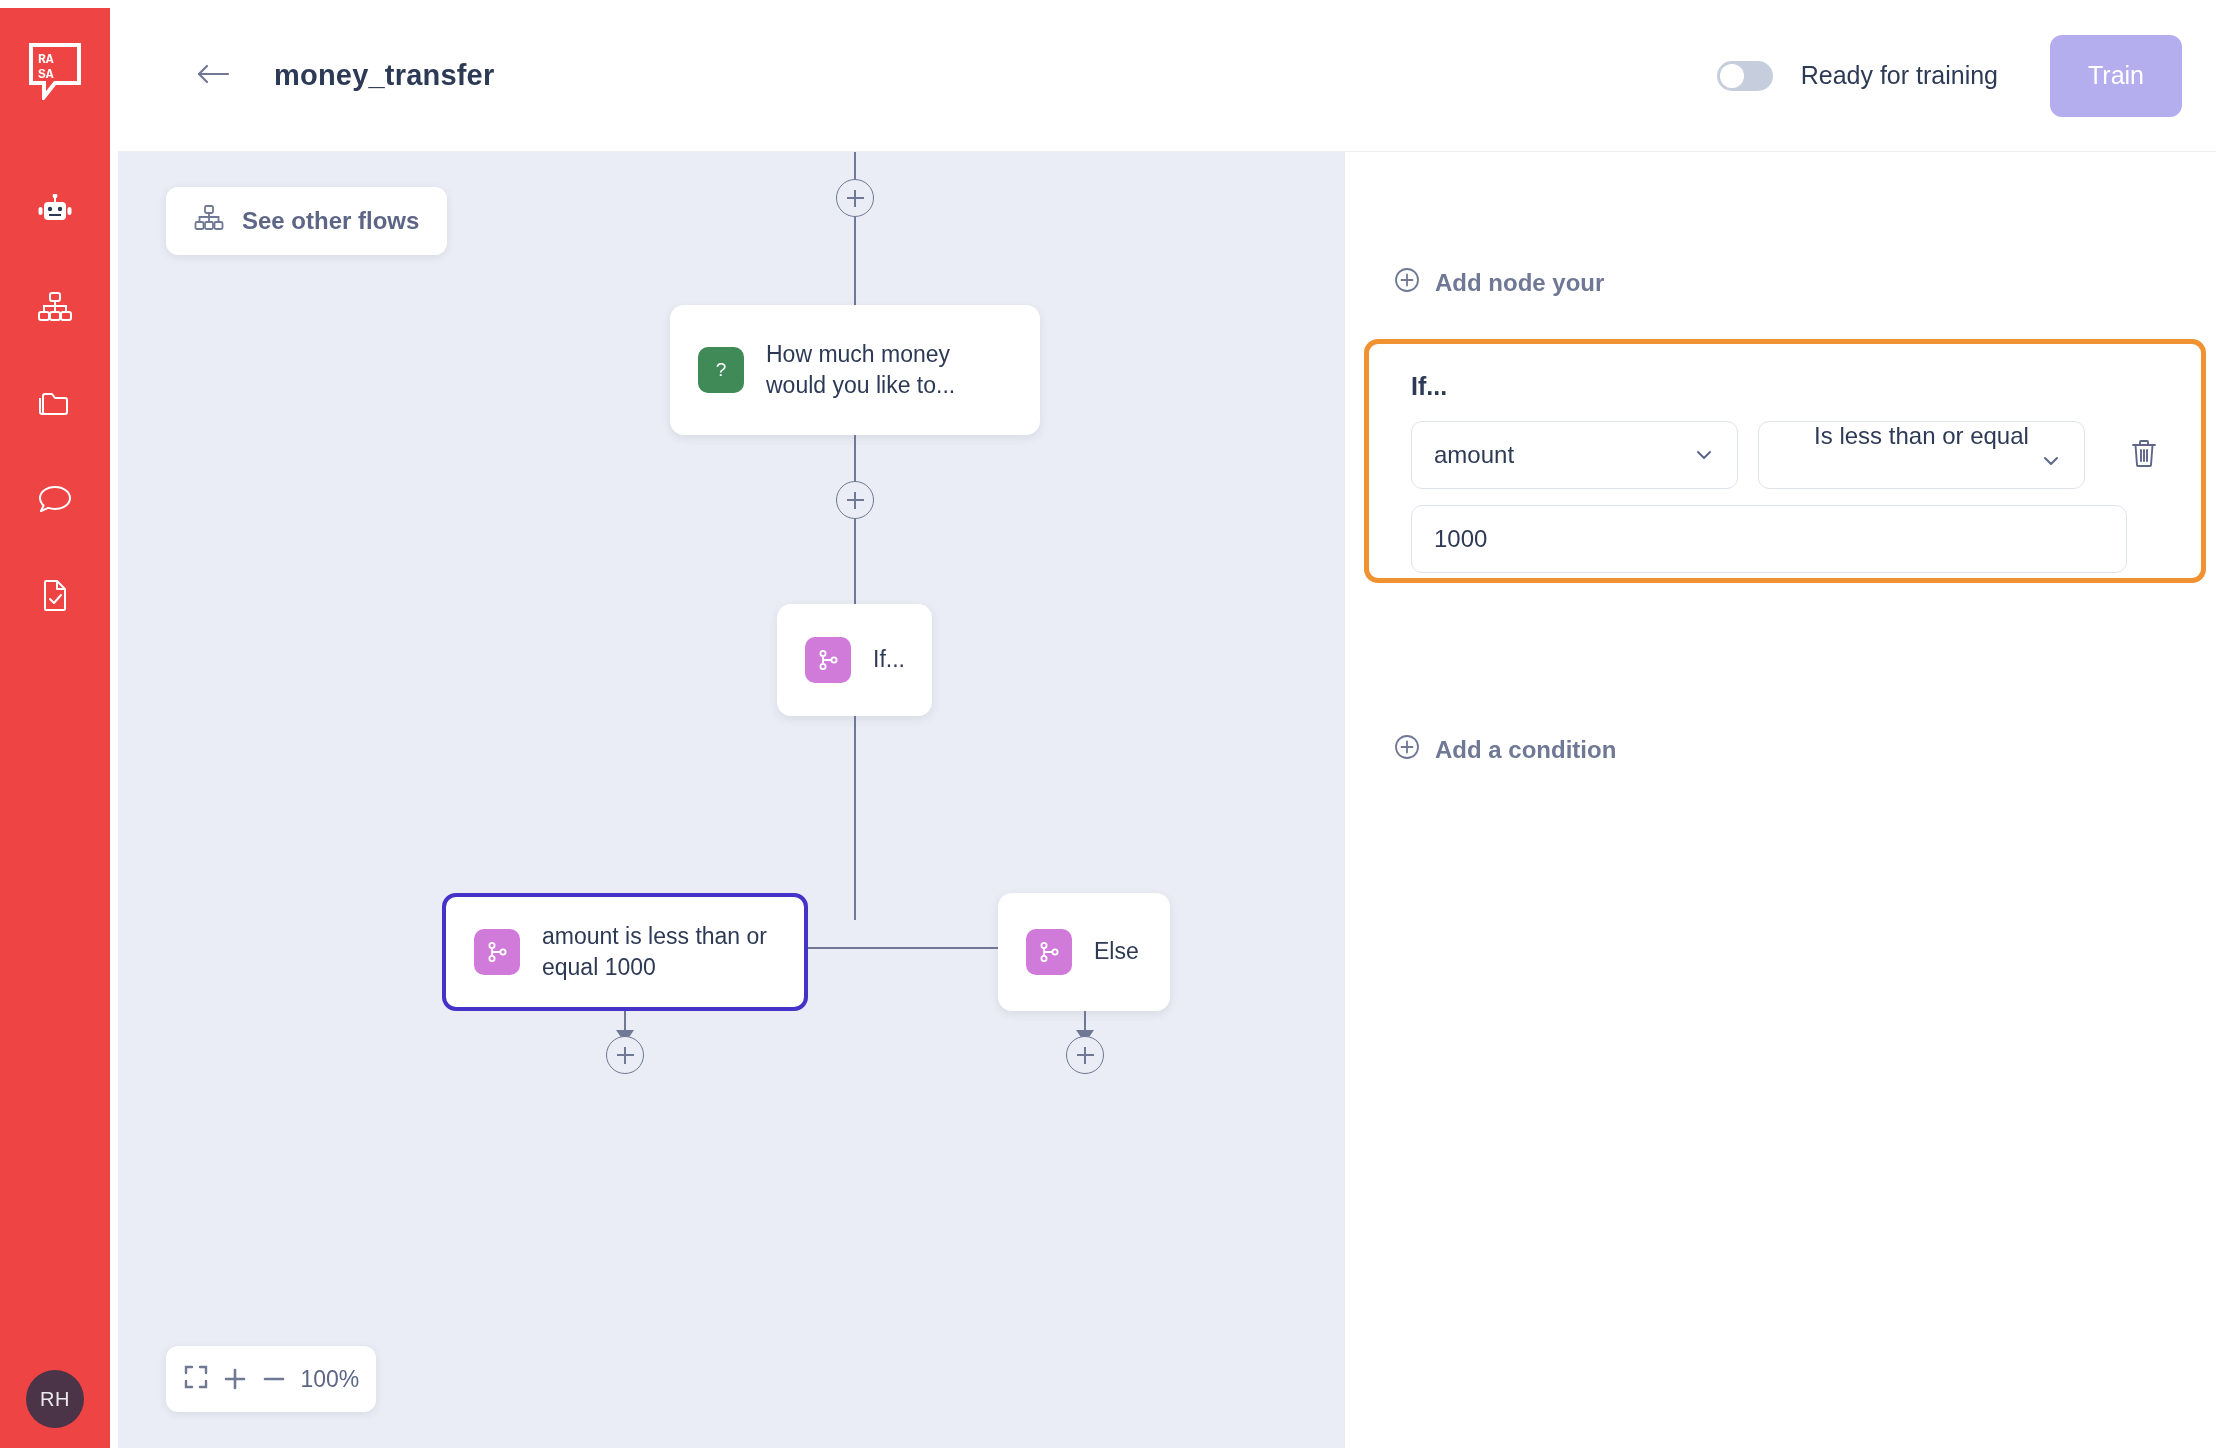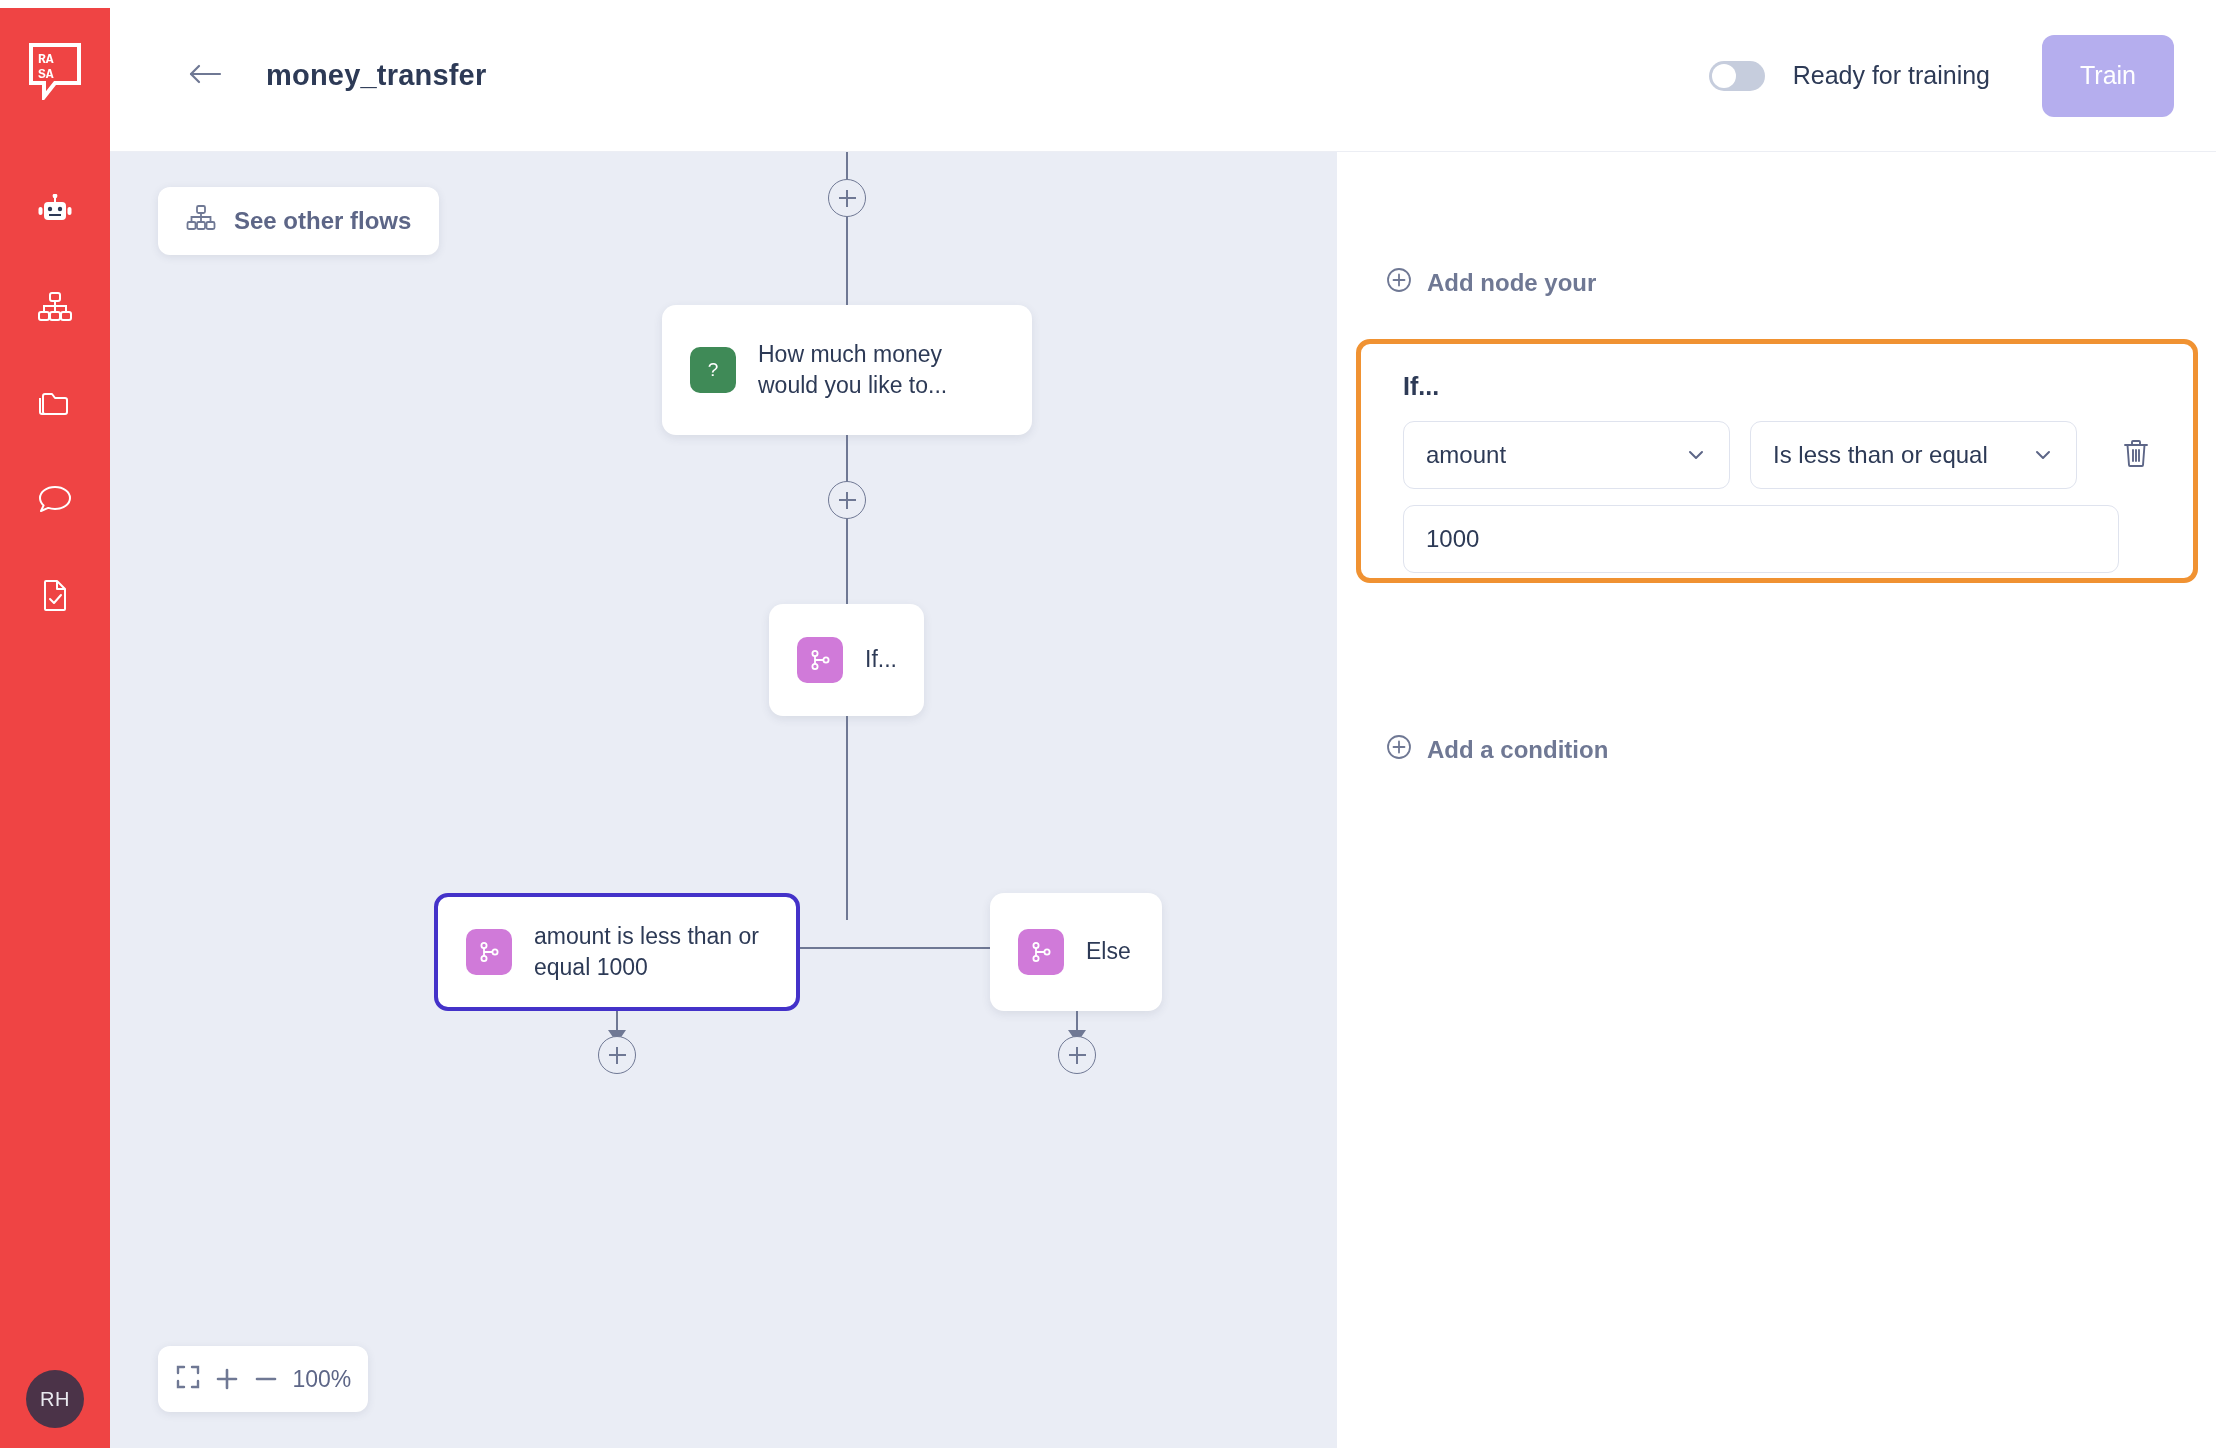--- a/index.html
+++ b/index.html
@@ -34,21 +34,21 @@
   .rail-icon svg { display: block; }
   .avatar {
     position: absolute; left: 26px; bottom: 28px;
     width: 58px; height: 58px; border-radius: 50%;
     background: #4b3348;
     display: flex; align-items: center; justify-content: center;
     color: #e9e9ef; font-size: 20px; letter-spacing: .5px;
   }
 
   
-  .main { position: relative; width: 2106px; height: 1448px; }
+  .main { position: relative; width: 2106px; height: 1448px; margin-left: 8px; }
 
   
   .header {
     position: absolute; top: 0; left: 0;
     width: 2106px; height: 152px;
     background: #ffffff;
     display: flex; align-items: center;
     border-bottom: 1px solid #eceef4;
   }
   .back-btn {
@@ -194,21 +194,21 @@
   }
   .cond-inner { position: absolute; inset: 0; padding: 28px 42px; }
   .cond-if { font-size: 25px; font-weight: bold; color: #2d3a56; }
   .cond-row { display: flex; align-items: center; margin-top: 20px; gap: 20px; }
   .select {
     height: 68px; border: 1.6px solid #dfe3ee; border-radius: 11px;
     display: flex; align-items: center; padding: 0 22px;
     font-size: 24px; color: #2d3a56; background: #ffffff; cursor: pointer;
   }
   #field-select { width: 348px; }
-  #operator-select { width: 348px; }
+  #operator-select { width: 348px; flex-direction: column; }
   .select .chev { margin-left: auto; display: flex; }
   .trash { margin-left: 24px; cursor: pointer; display: flex; align-items: center; }
   .value-input {
     margin-top: 16px; width: 716px; height: 68px;
     border: 1.6px solid #dfe3ee; border-radius: 11px;
     padding: 0 22px; font-size: 24px; color: #2d3a56;
     font-family: "Liberation Sans", sans-serif;
     background: #ffffff; outline: none;
   }
   .saved-note {

